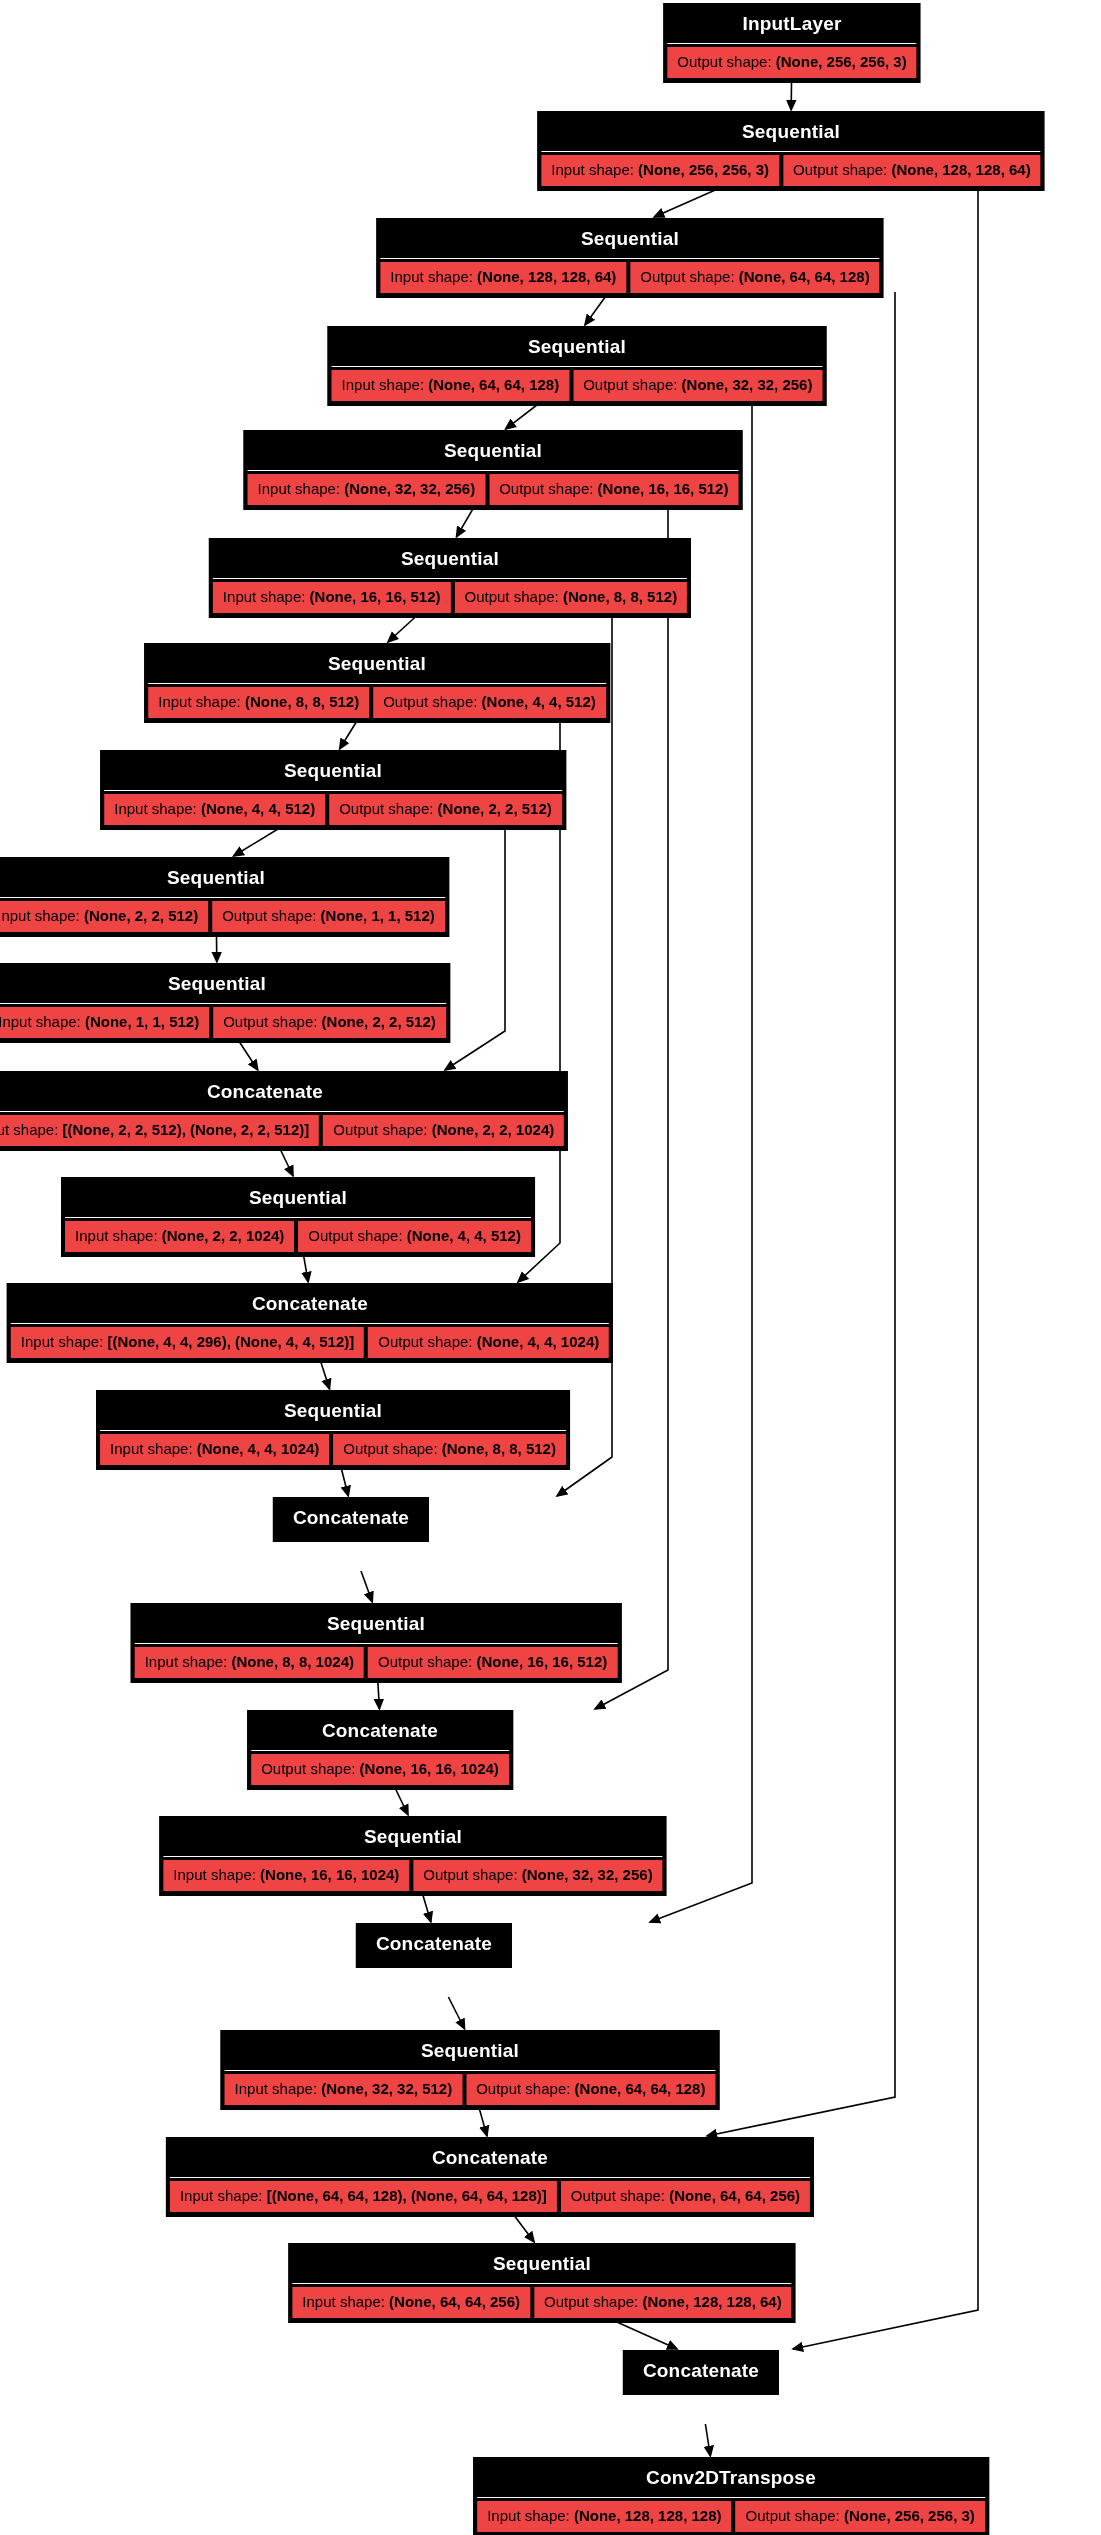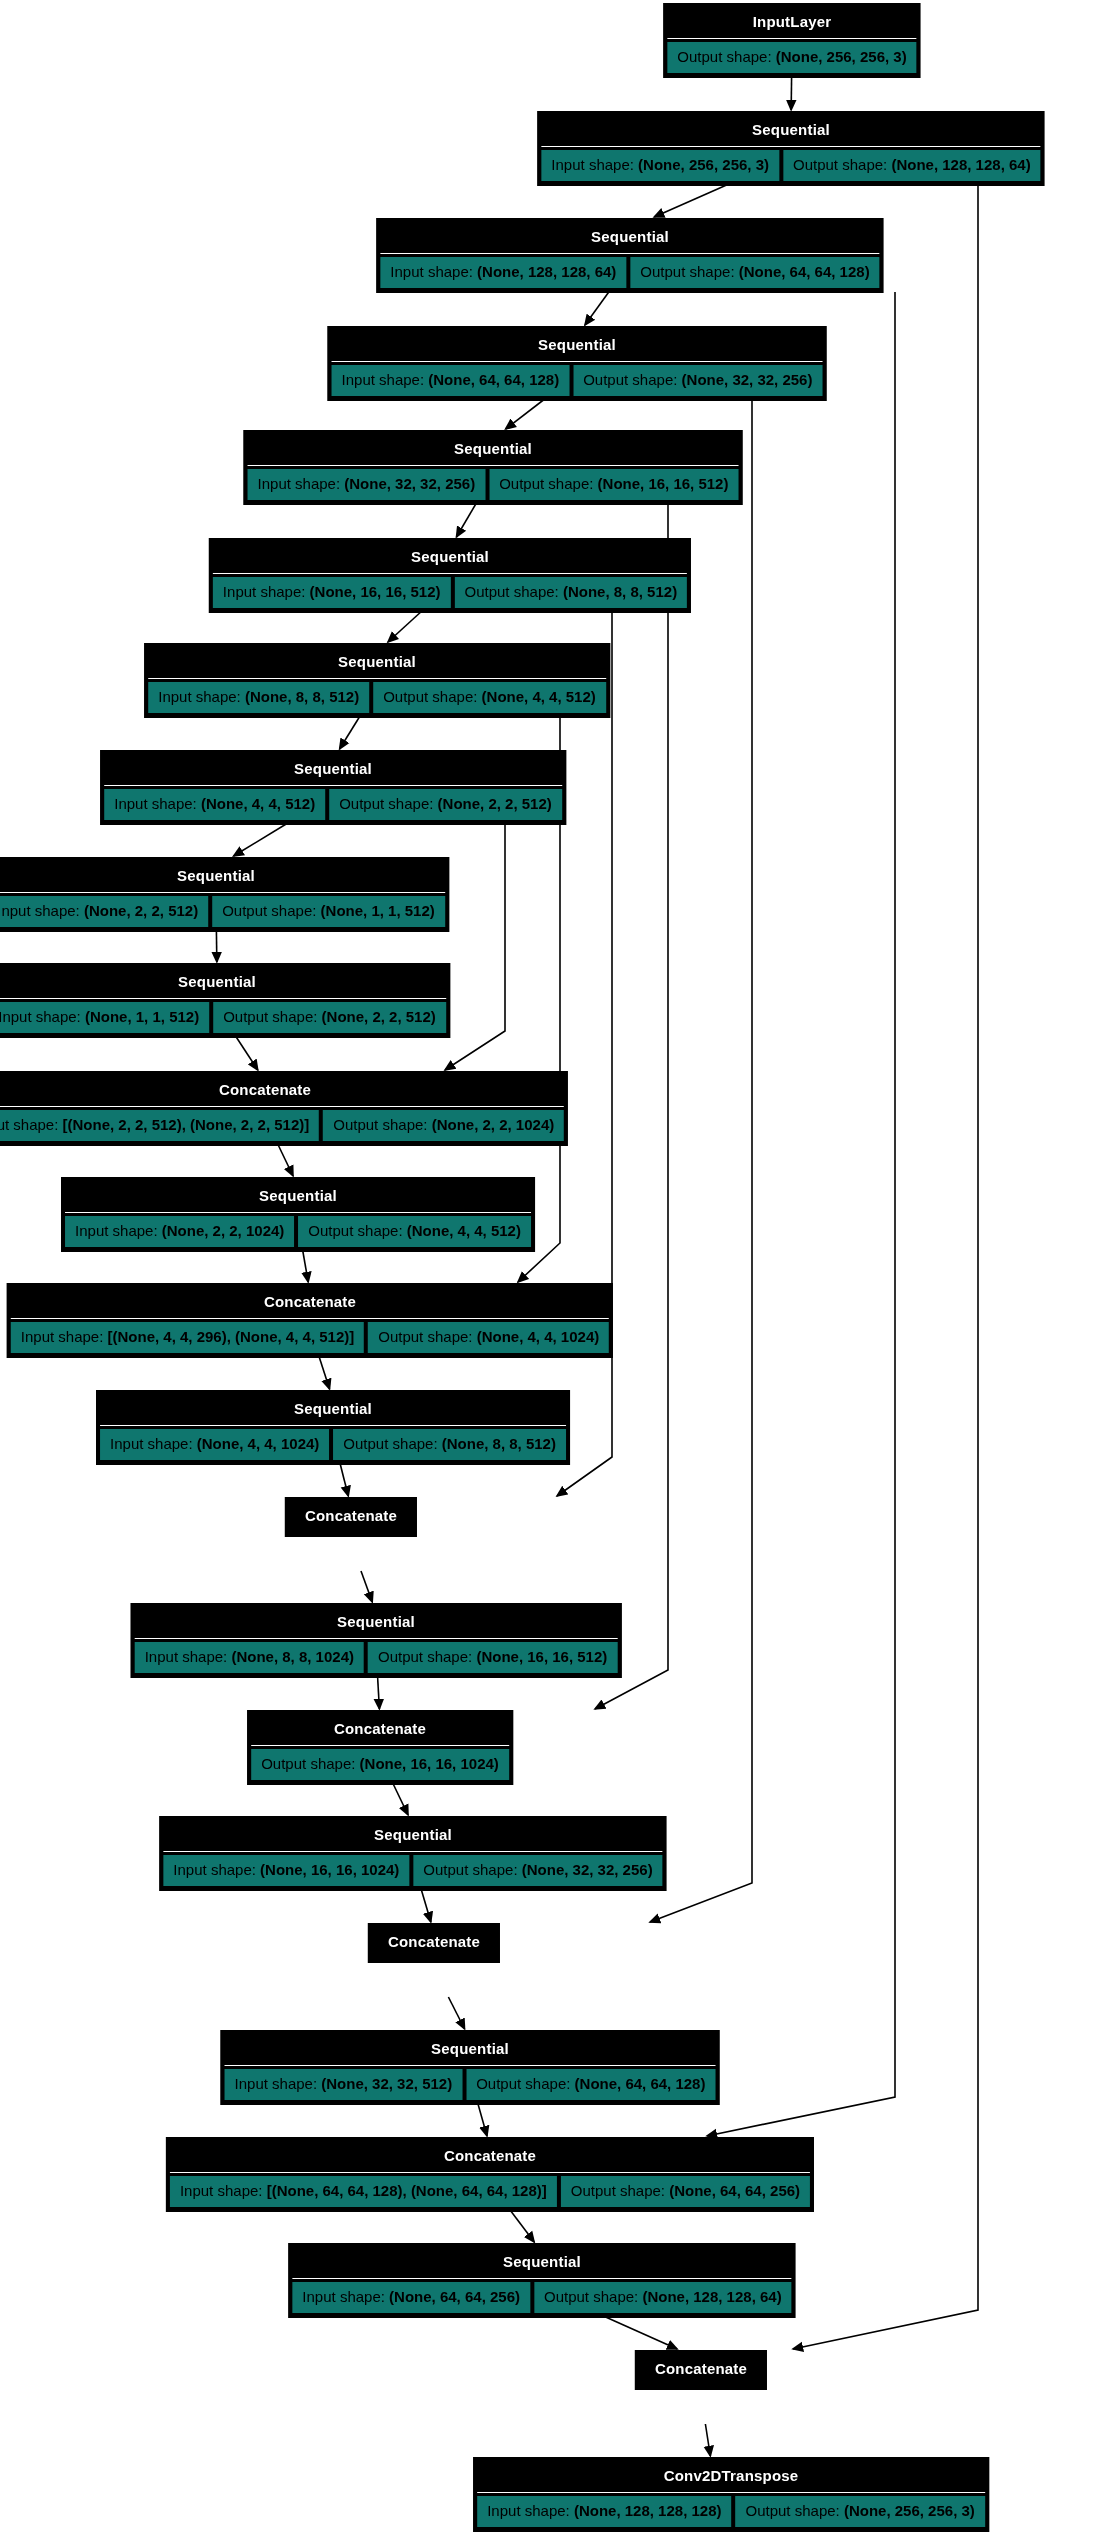--- a/index.html
+++ b/index.html
@@ -21,34 +21,34 @@
     transform: translateX(-50%);
     background: #000000;
     border: 1px solid #000000;
     padding: 0 3px 4px 3px;
     white-space: nowrap;
     box-sizing: border-box;
   }
   .ntitle {
     color: #ffffff;
     font-weight: bold;
-    font-size: 15px;
+    font-size: 19px;
     text-align: center;
     padding: 9px 16px 8px 16px;
     letter-spacing: 0.2px;
   }
   .cells {
     display: flex;
     gap: 4px;
     border-top: 1px solid #ffffff;
     padding-top: 3px;
     justify-content: center;
   }
   .cell {
-    background: #0f766e;
+    background: #ef4444;
     color: #000000;
     font-size: 15px;
     padding: 6px 10px 7px 10px;
     line-height: 1.2;
   }
   .cell b { font-weight: bold; }
   .edge { stroke: #000000; stroke-width: 1.6; fill: none; }
 </style>
 </head>
 <body>

